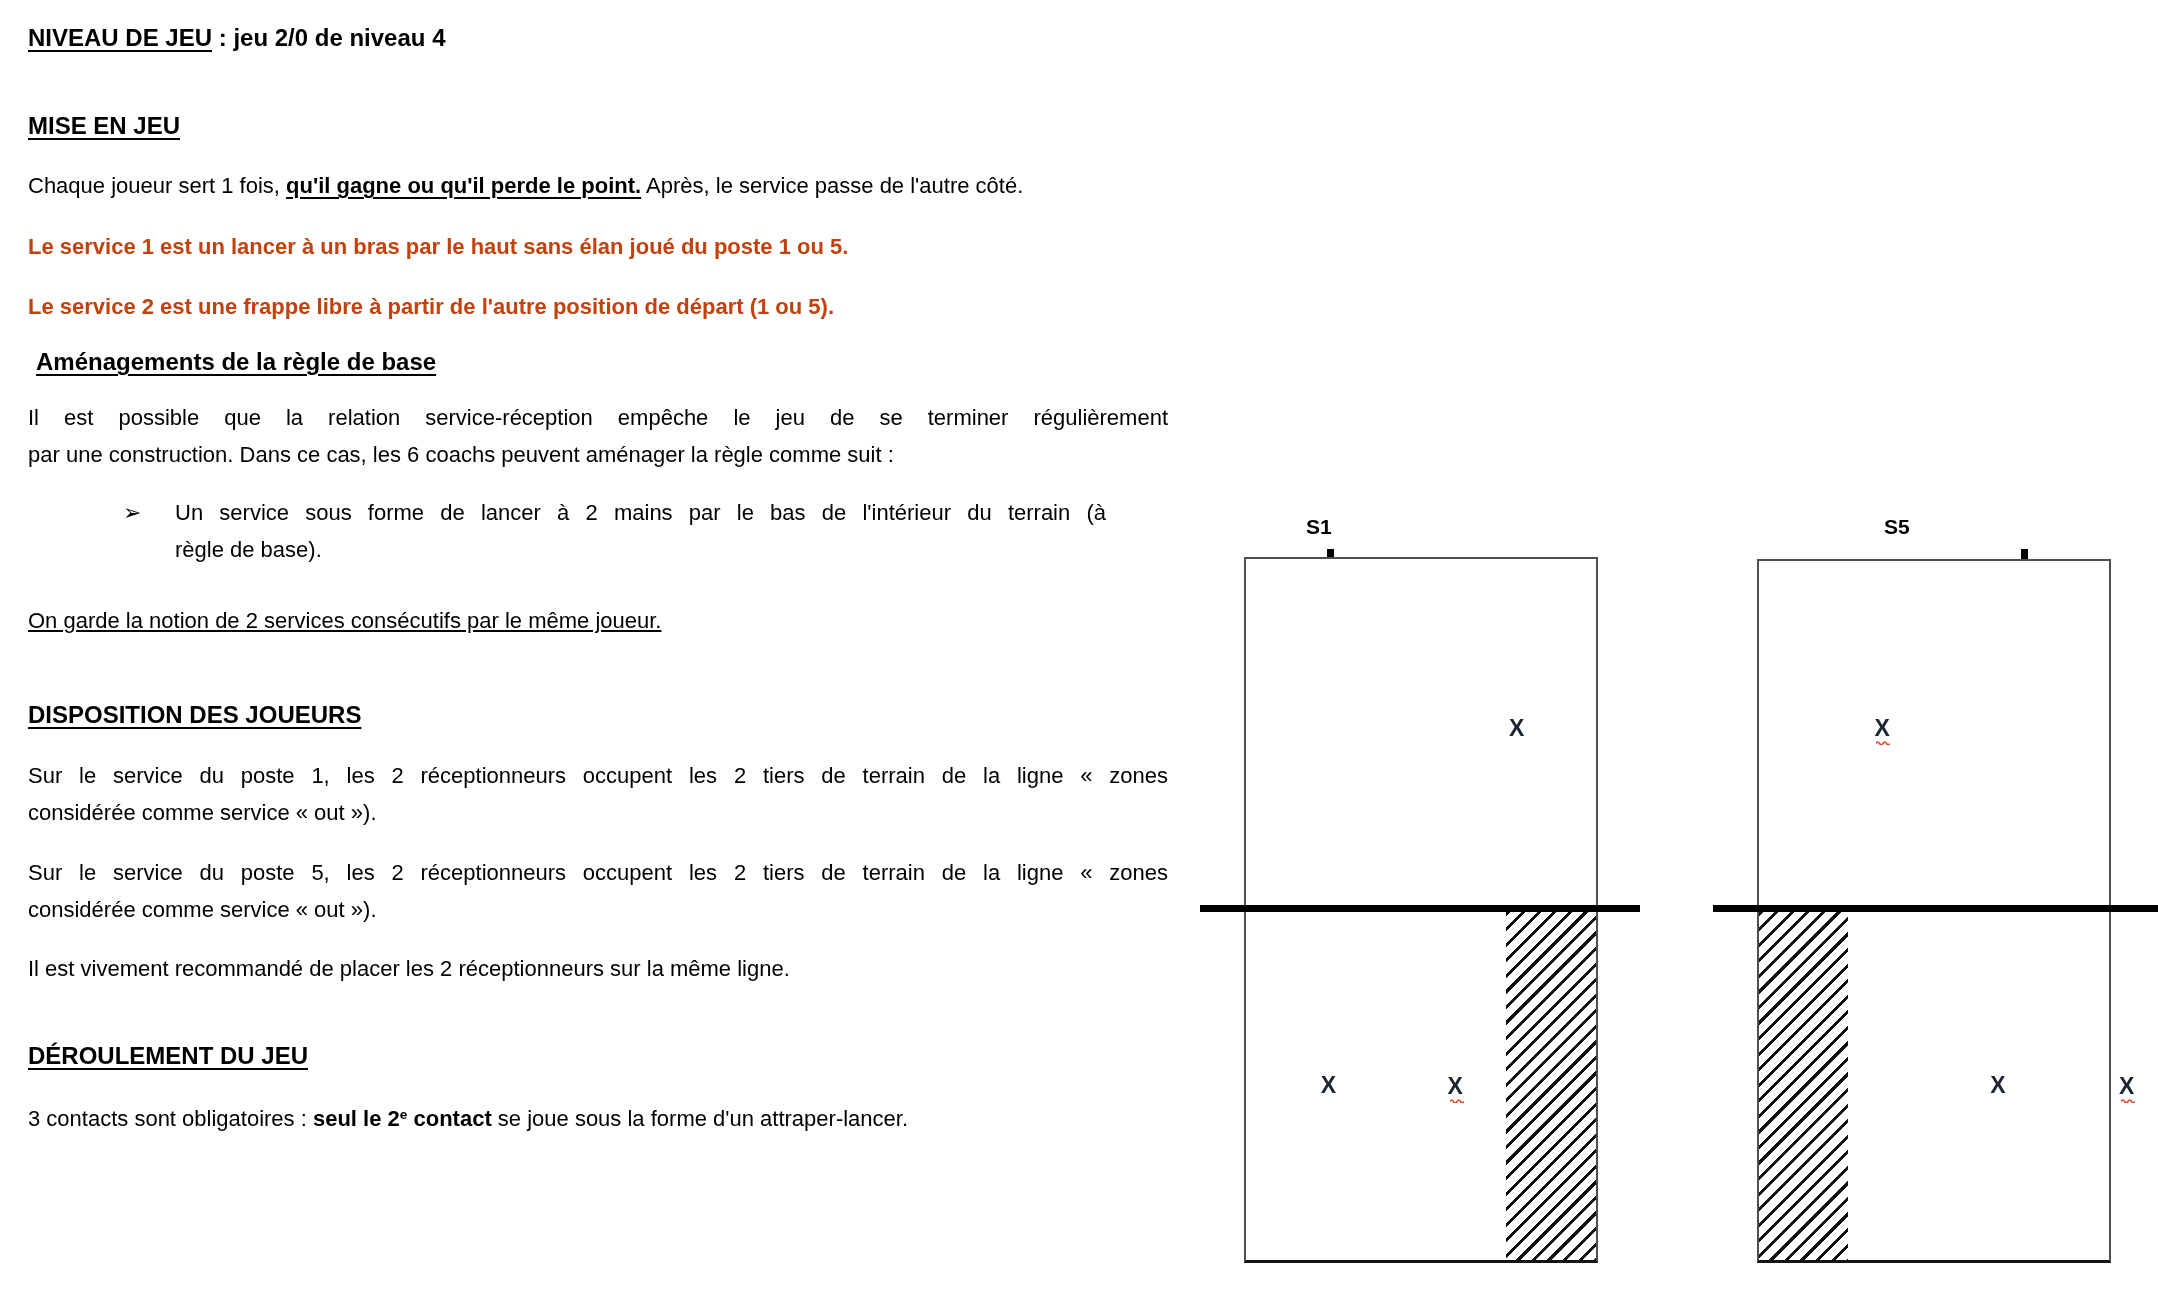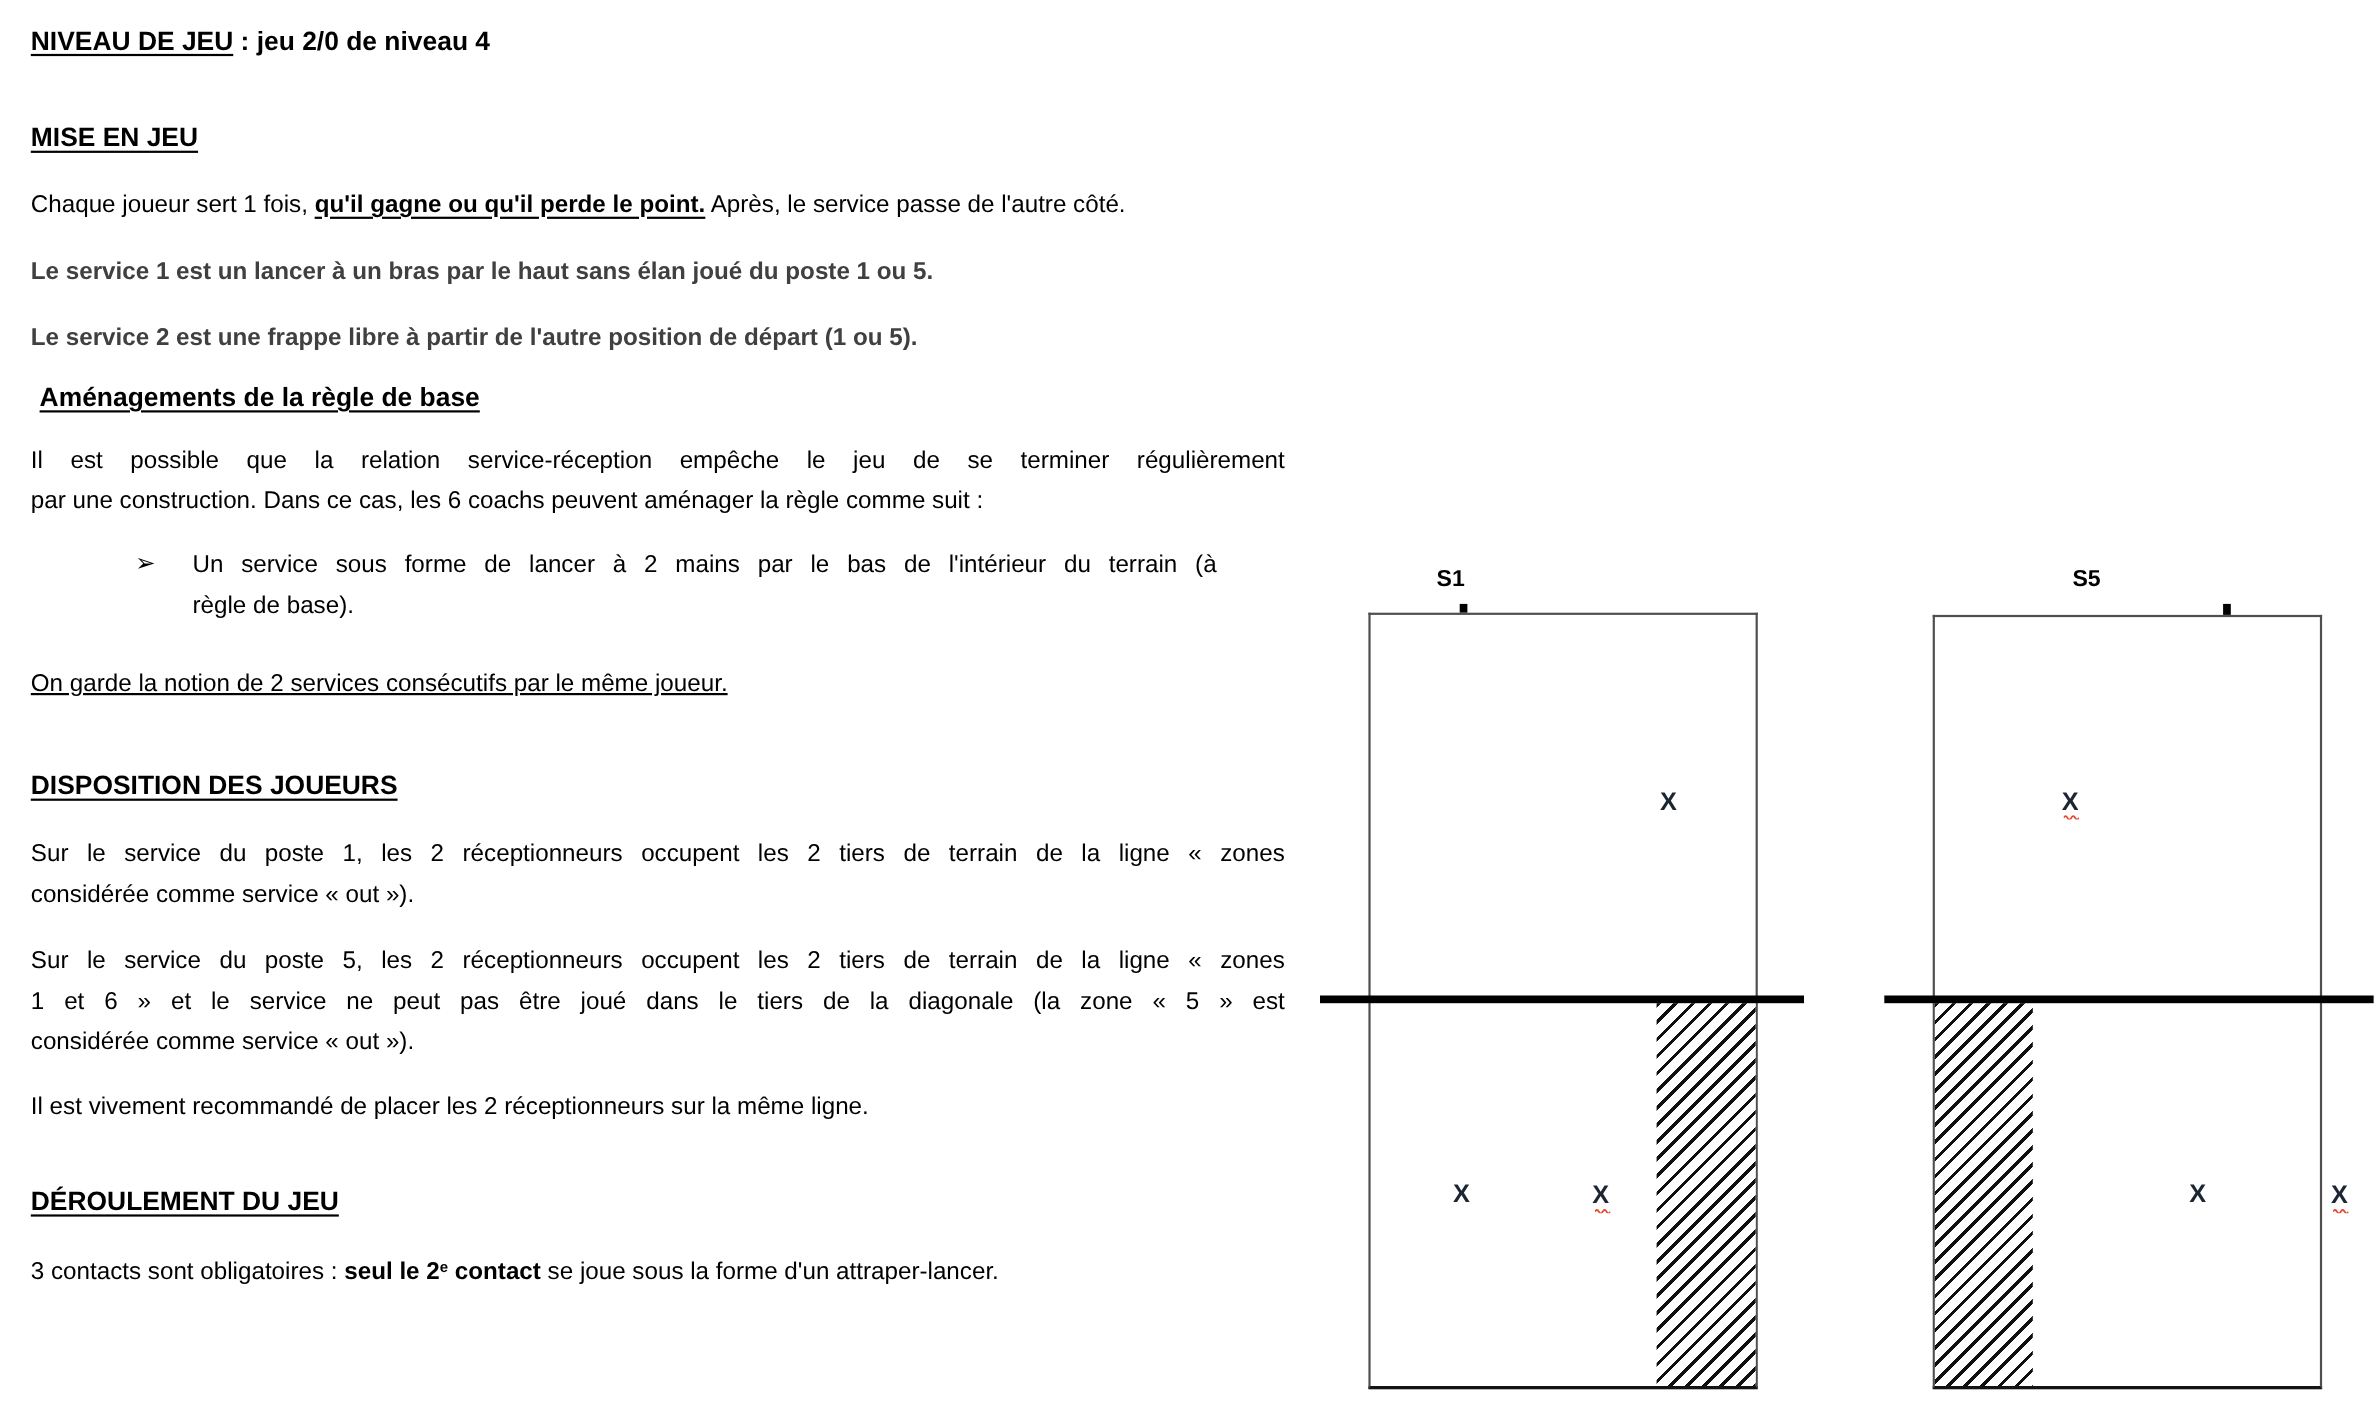--- a/index.html
+++ b/index.html
@@ -5,21 +5,21 @@
   html,body{margin:0;padding:0;}
   body{
     width:2158px;height:1298px;background:#ffffff;position:relative;
     font-family:"Liberation Sans", sans-serif;color:#000;overflow:hidden;
   }
   .text-col{position:absolute;left:28px;top:22px;width:1140px;font-size:22px;line-height:37px;}
   .h{font-weight:700;font-size:24px;line-height:31px;margin:0;}
   .u{text-decoration:underline;text-decoration-thickness:2px;text-underline-offset:4px;}
   p{margin:0;}
   .b{font-weight:700;}
-  .red{color:#404040;font-weight:700;}
+  .red{color:#c2410c;font-weight:700;}
   sup{font-size:0.62em;vertical-align:baseline;position:relative;top:-0.55em;line-height:0;}
   .nowrap{white-space:nowrap;}
   .jline{text-align:justify;text-align-last:justify;}
   .jlast{text-align:left;}
   .bullet-row{display:flex;margin:0 0 34px 0;padding-left:95px;padding-right:62px;}
   .bullet-marker{width:52px;flex:0 0 52px;font-family:"DejaVu Sans", sans-serif;font-size:22px;}
   .bullet-body{flex:1;}
   
   #title{margin-bottom:57px;}
   #h-mise{margin-bottom:26px;}
@@ -85,21 +85,20 @@
 
   <p class="h u" id="h-dispo">DISPOSITION DES JOUEURS</p>
 
   <div id="p-poste1">
     <div class="jline">Sur le service du poste 1, les 2 réceptionneurs occupent les 2 tiers de terrain de la ligne « zones</div>
     <div class="jlast">considérée comme service « out »).</div>
   </div>
 
   <div id="p-poste5">
     <div class="jline">Sur le service du poste 5, les 2 réceptionneurs occupent les 2 tiers de terrain de la ligne « zones</div>
-    <div class="jline">1 et 6 » et le service ne peut pas être joué dans le tiers de la diagonale (la zone « 5 » est</div>
     <div class="jlast">considérée comme service « out »).</div>
   </div>
 
   <p id="p-vivement">Il est vivement recommandé de placer les 2 réceptionneurs sur la même ligne.</p>
 
   <p class="h u" id="h-deroul">DÉROULEMENT DU JEU</p>
 
   <p id="p-contacts" class="nowrap"><span>3 contacts sont obligatoires : </span><span class="b"><span>seul le 2</span><sup>e</sup><span> contact</span></span><span> se joue sous la forme d'un attraper-lancer.</span></p>
 
 </div>

